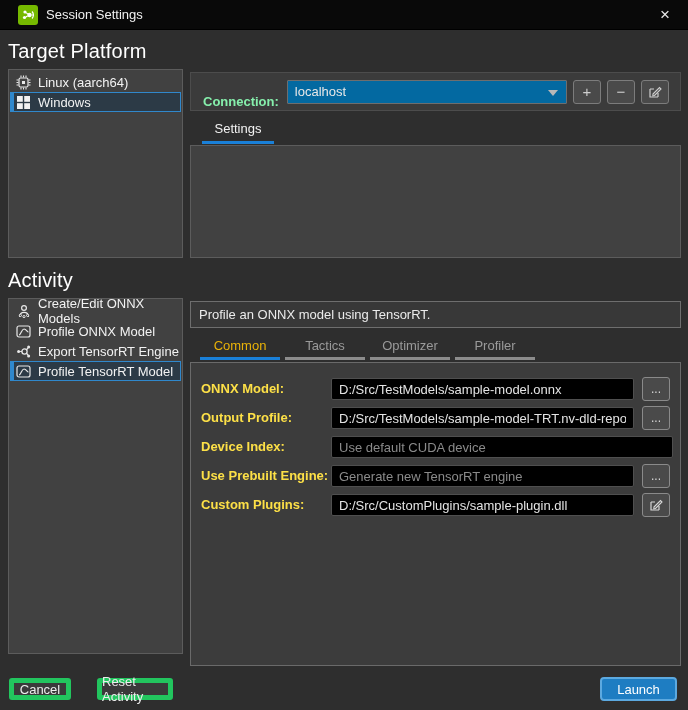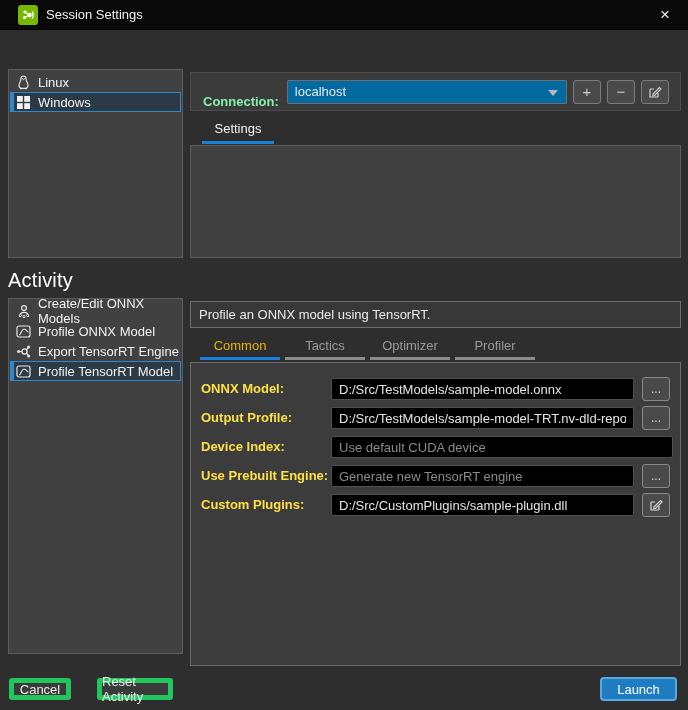--- a/index.html
+++ b/index.html
@@ -150,31 +150,32 @@
         <circle cx="3.5" cy="9.5" r="1.6" fill="#fff"></circle>
         <circle cx="8.5" cy="7" r="2.2" fill="#fff"></circle>
         <path d="M5 4.6 L7.2 6.2 M4.8 9 L6.8 7.8 M10.5 7 L13 7" stroke="#fff" stroke-width="1.1"></path>
         <path d="M11 3.5 A5 5 0 0 1 11 10.5" fill="none" stroke="#fff" stroke-width="1.2"></path>
       </svg>
     </div>
     <span class="titlebar-title">Session Settings</span>
     <div class="close-btn">×</div>
   </div>
 
+  <div class="section-heading" id="heading-platform">Target Platform</div>
 
   <div class="listbox" id="platform-list">
     <div class="list-item">
       <span class="li-icon">
-        <svg width="13" height="15" viewBox="0 0 13 15">
-          <path d="M6.5 1 C4.6 1 3.9 2.4 3.9 4 C3.9 5.6 3.1 6.6 2.4 8.4 C1.7 10.3 2.2 12.6 4 13.4 L9 13.4 C10.8 12.6 11.3 10.3 10.6 8.4 C9.9 6.6 9.1 5.6 9.1 4 C9.1 2.4 8.4 1 6.5 1 Z" fill="none" stroke="#e8e8e8" stroke-width="1.1"></path>
-          <path d="M5.2 3.4 L5.9 3.4 M7.1 3.4 L7.8 3.4 M5.7 4.7 L7.3 4.7" stroke="#e8e8e8" stroke-width="1"></path>
-          <path d="M3.2 13.6 L5 13.6 M8 13.6 L9.8 13.6" stroke="#e8e8e8" stroke-width="1.4"></path>
-        </svg>
-      </span>
-      <span>Linux</span>
+        <svg width="15" height="15" viewBox="0 0 15 15">
+          <rect x="3" y="3" width="9" height="9" rx="1.5" fill="none" stroke="#e8e8e8" stroke-width="1.2"></rect>
+          <rect x="6" y="6" width="3" height="3" fill="#e8e8e8"></rect>
+          <path d="M5 0.5 V2.5 M7.5 0.5 V2.5 M10 0.5 V2.5 M5 12.5 V14.5 M7.5 12.5 V14.5 M10 12.5 V14.5 M0.5 5 H2.5 M0.5 7.5 H2.5 M0.5 10 H2.5 M12.5 5 H14.5 M12.5 7.5 H14.5 M12.5 10 H14.5" stroke="#e8e8e8" stroke-width="1.1"></path>
+        </svg>
+      </span>
+      <span>Linux (aarch64)</span>
     </div>
     <div class="list-item selected">
       <span class="li-icon">
         <svg width="13" height="13" viewBox="0 0 13 13">
           <rect x="0" y="0" width="5.8" height="5.8" fill="#f2f2f2"></rect>
           <rect x="7.2" y="0" width="5.8" height="5.8" fill="#f2f2f2"></rect>
           <rect x="0" y="7.2" width="5.8" height="5.8" fill="#f2f2f2"></rect>
           <rect x="7.2" y="7.2" width="5.8" height="5.8" fill="#f2f2f2"></rect>
         </svg>
       </span>

